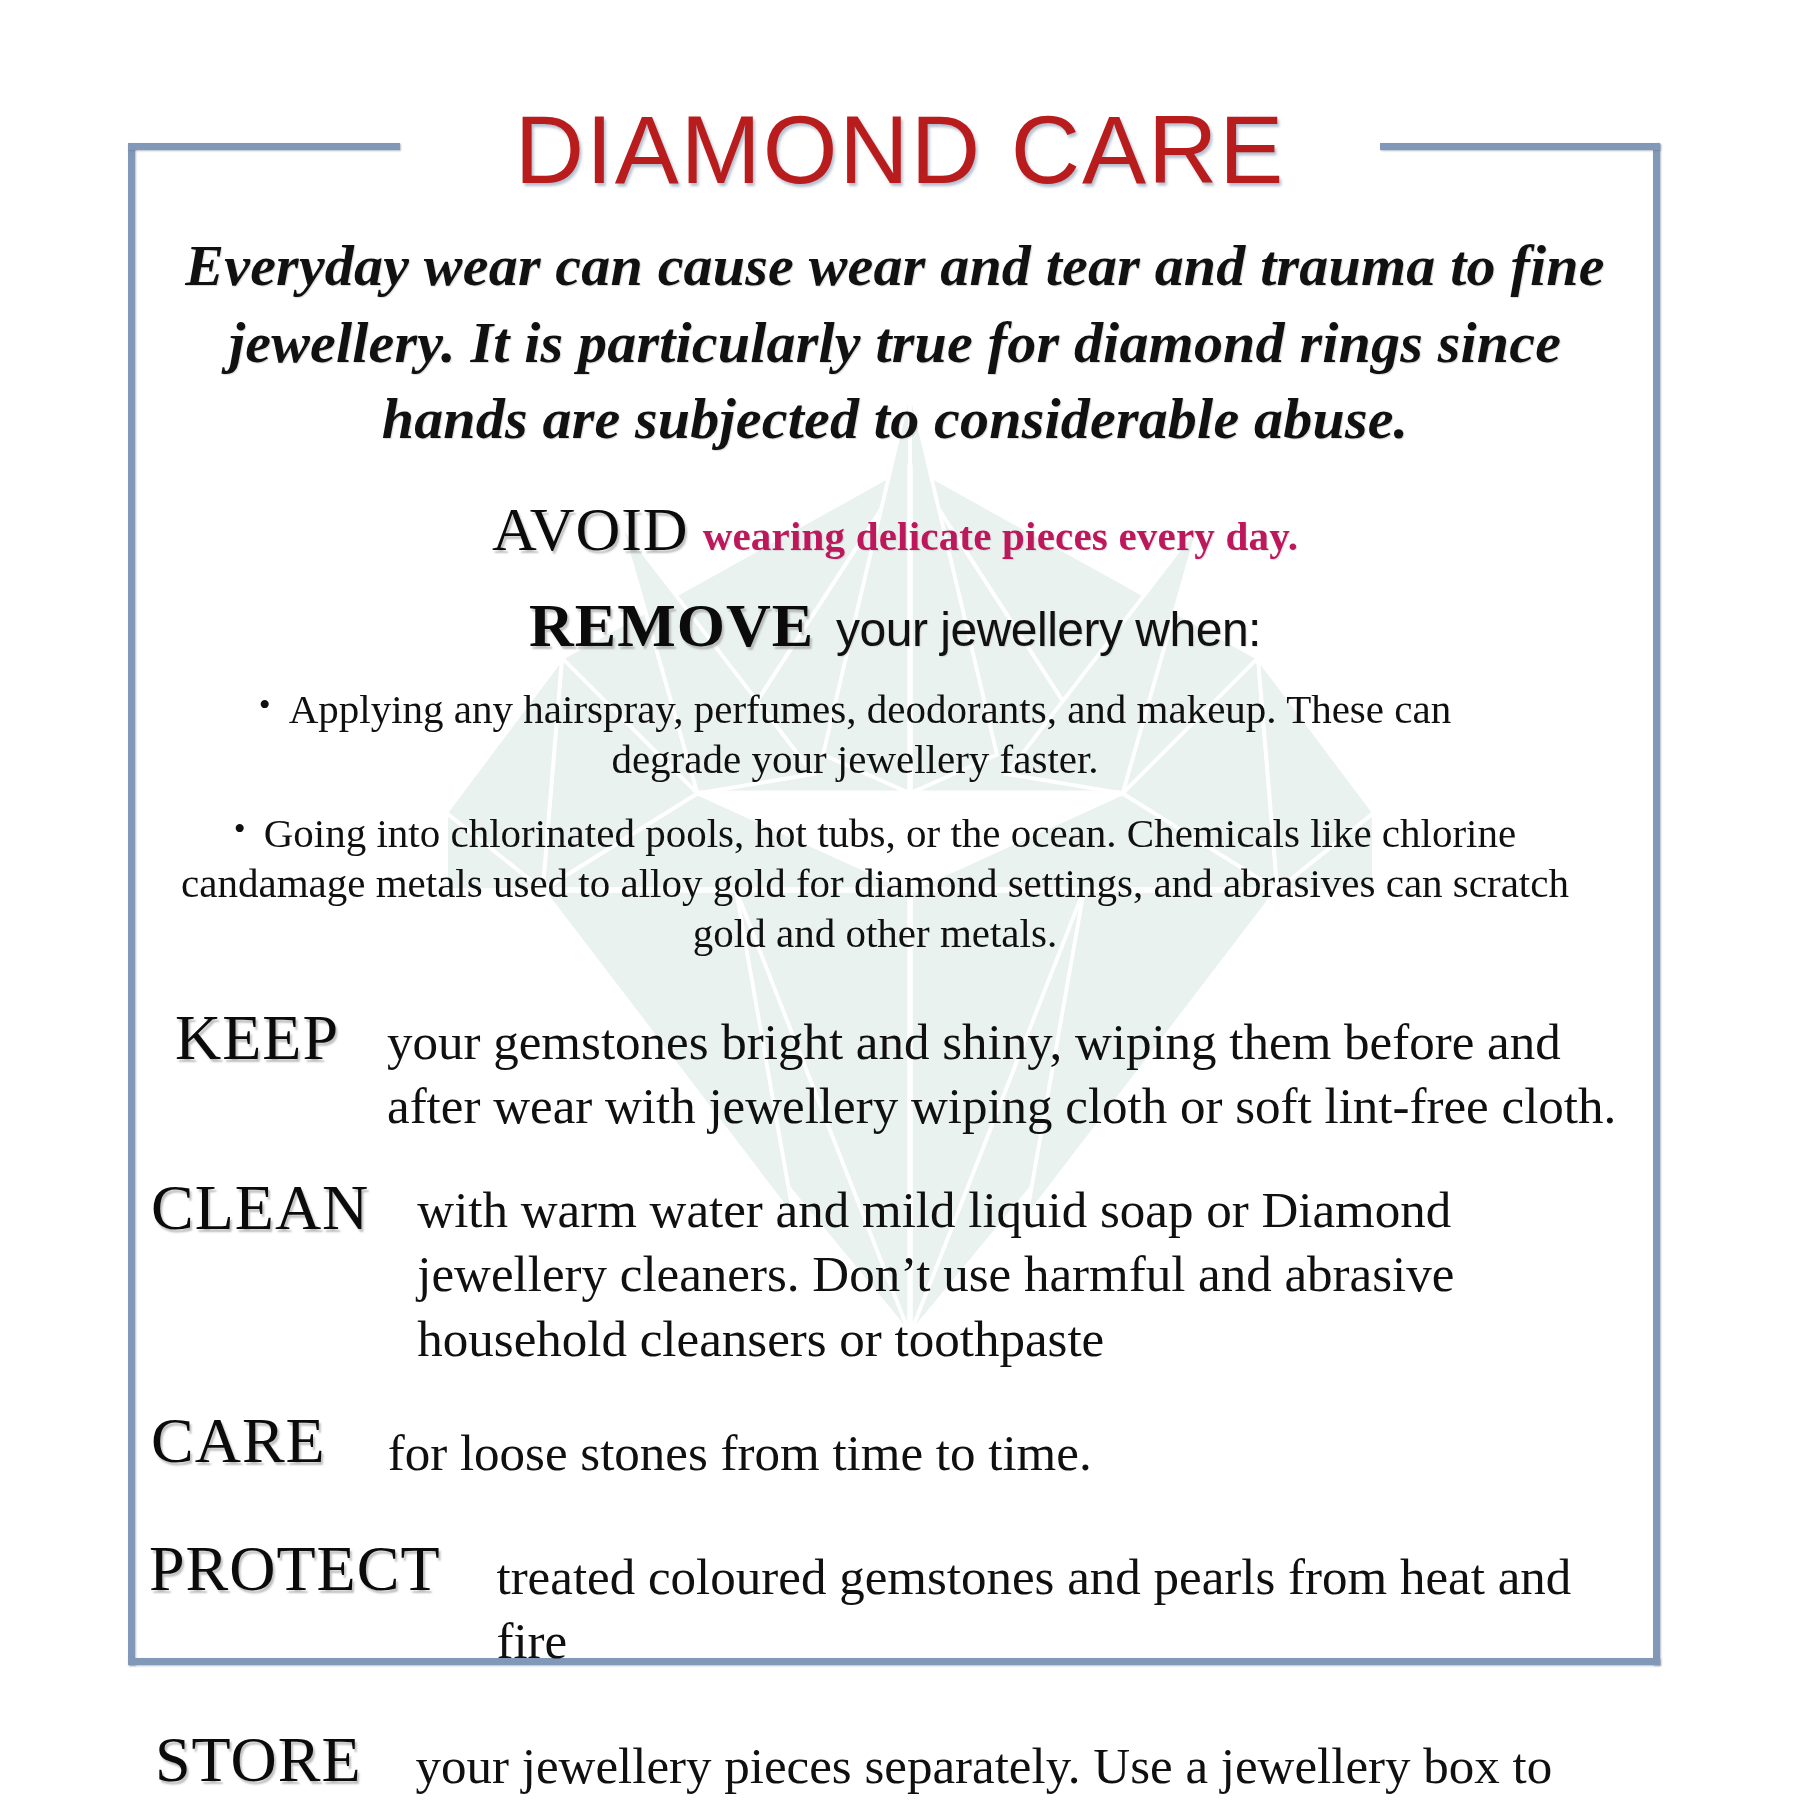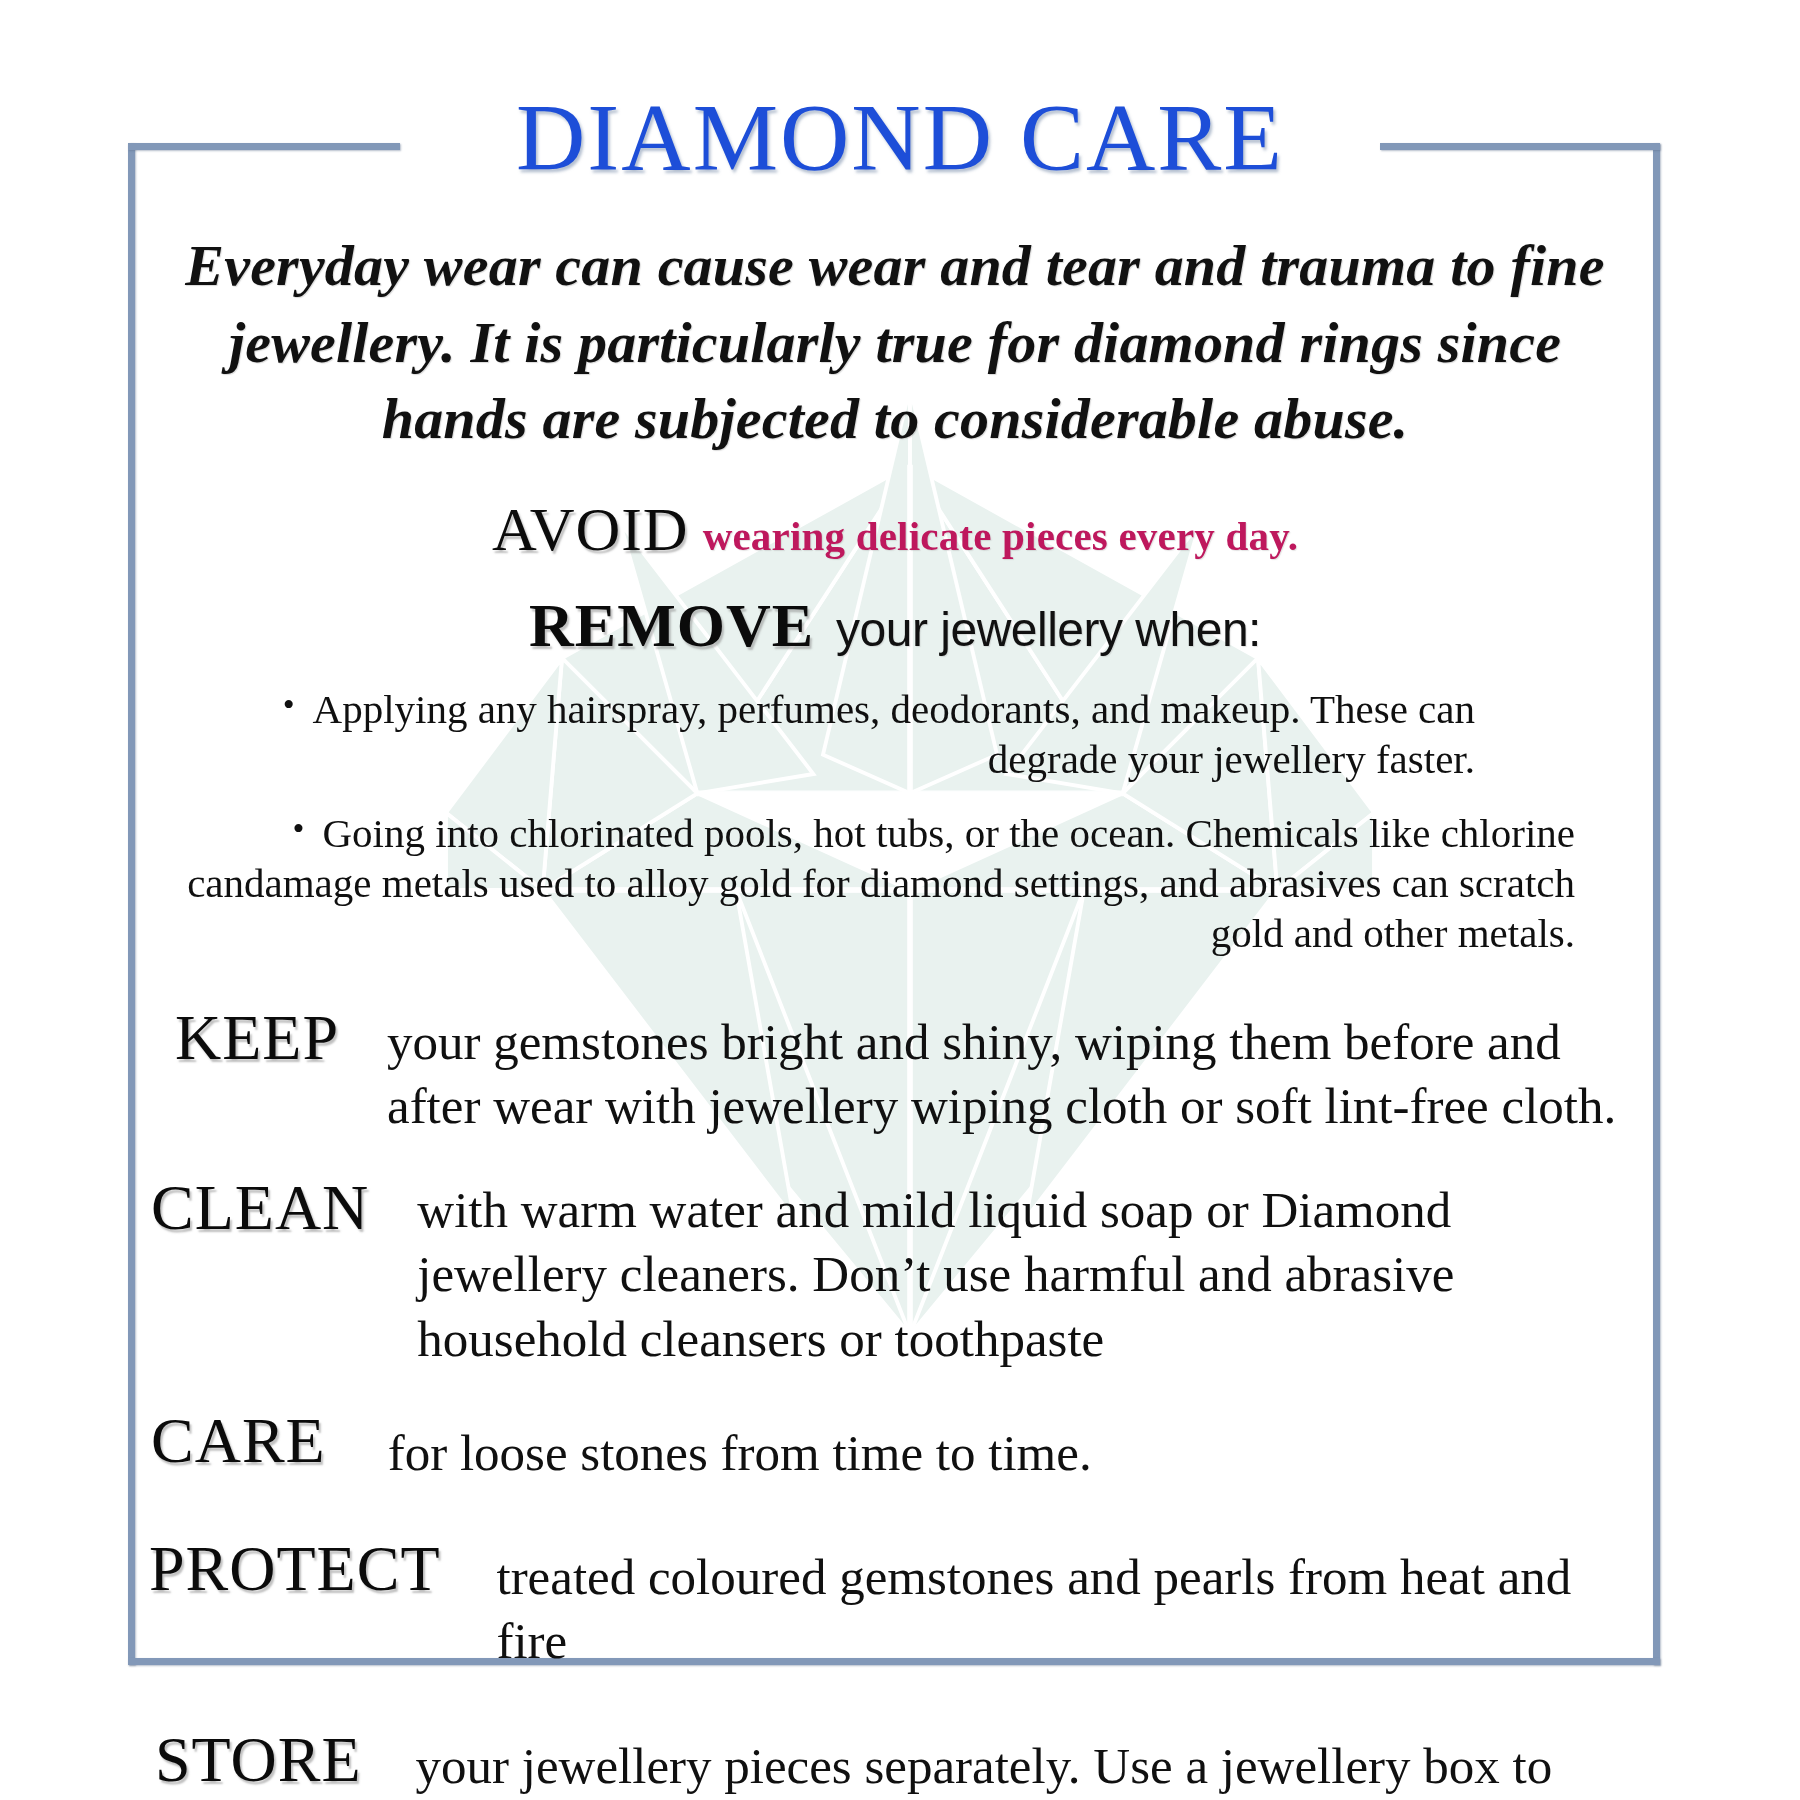--- a/index.html
+++ b/index.html
@@ -63,27 +63,28 @@
   .title-wrap {
     position: absolute;
     left: 0;
     top: 90px;
     width: 1800px;
     text-align: center;
     z-index: 3;
   }
   .title {
     display: inline-block;
-    font-family: Liberation Serif, serif;
+    font-family: Liberation Sans, sans-serif;
     font-size: 96px;
     line-height: 1.0;
     letter-spacing: 2px;
-    color: #1d4ed8;
+    color: #b91c1c;
     text-shadow: 2px 3px 3px rgba(120,140,170,0.55);
     white-space: nowrap;
+    margin-top: 12px;
   }
 
   
   .content {
     position: absolute;
     left: 145px;
     top: 228px;
     width: 1500px;
     z-index: 2;
   }
@@ -143,21 +144,21 @@
     color: #111;
     letter-spacing: -0.5px;
     margin-left: 22px;
     text-shadow: 1px 1px 1px rgba(160,160,160,.3);
   }
 
   
   .bullets { margin-top: 28px; }
   .bullet {
     position: relative;
-    text-align: right;
+    text-align: center;
     font-family: "Liberation Serif", "DejaVu Serif", serif;
     font-size: 41px;
     line-height: 1.22;
     color: #101010;
     margin: 0 auto 24px auto;
   }
   .bullet .dot {
     font-size: 34px;
     line-height: 1;
     vertical-align: 7px;

